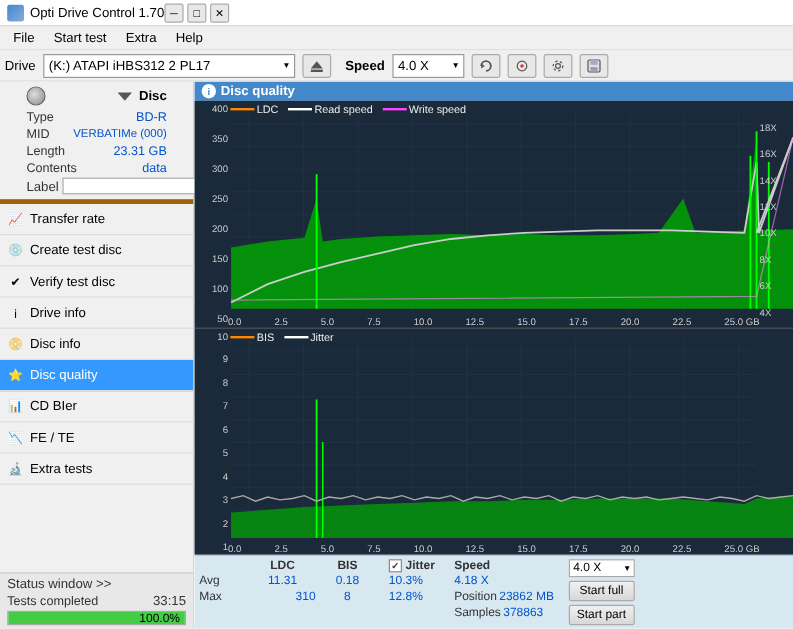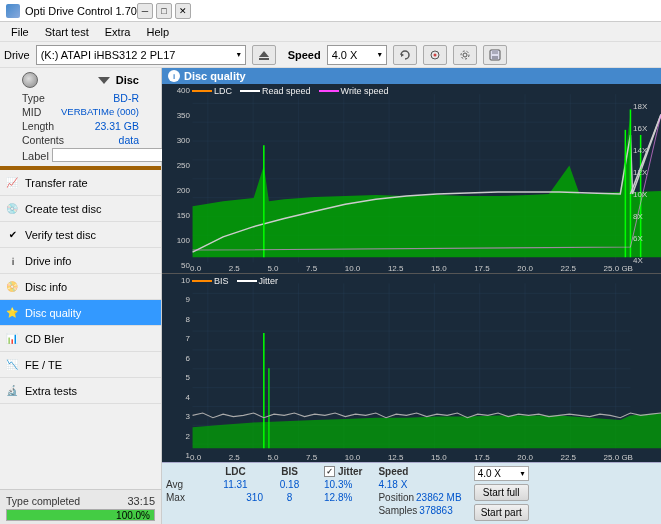--- a/index.html
+++ b/index.html
@@ -567,22 +567,23 @@
         <span class="sidebar-item-icon">📉</span>
         <span>FE / TE</span>
       </div>
       <div class="sidebar-item">
         <span class="sidebar-item-icon">🔬</span>
         <span>Extra tests</span>
       </div>
     </div>
 
     <div class="status-bar-section">
+      <div class="status-window-btn">Status window &gt;&gt;</div>
       <div class="status-completed">
-        <span>Type completed</span>
+        <span>Tests completed</span>
         <span class="status-time">33:15</span>
       </div>
       <div class="progress-bar-container">
         <div class="progress-bar-fill" style="width:100%"></div>
         <span class="progress-text">100.0%</span>
       </div>
     </div>
 
   </div>
 

